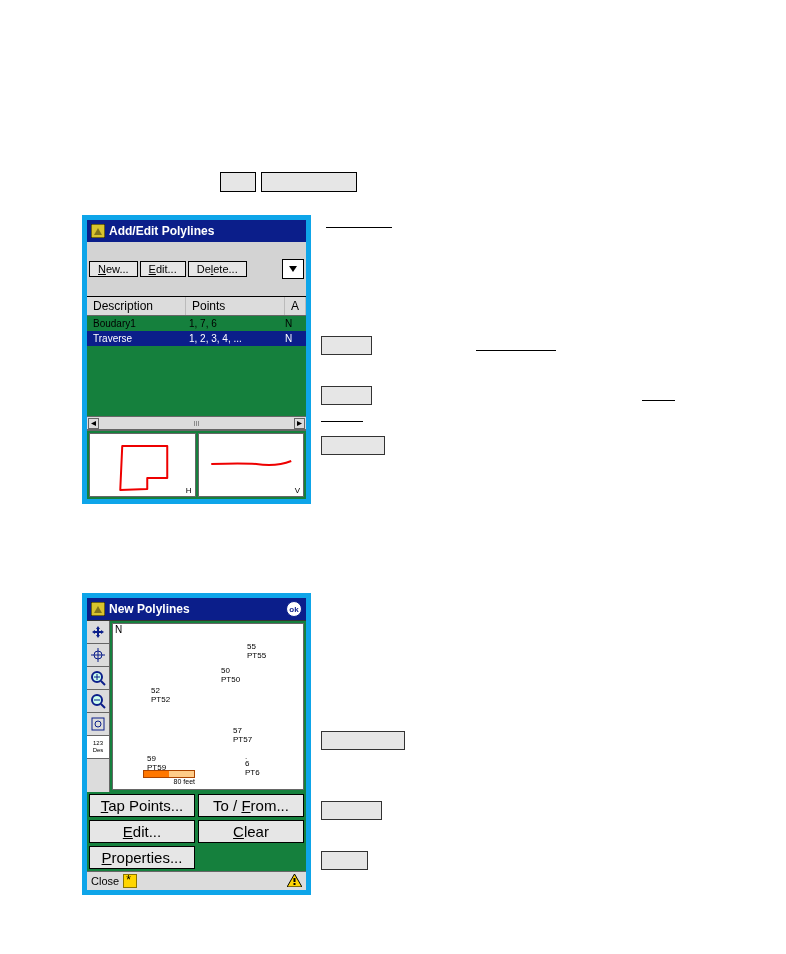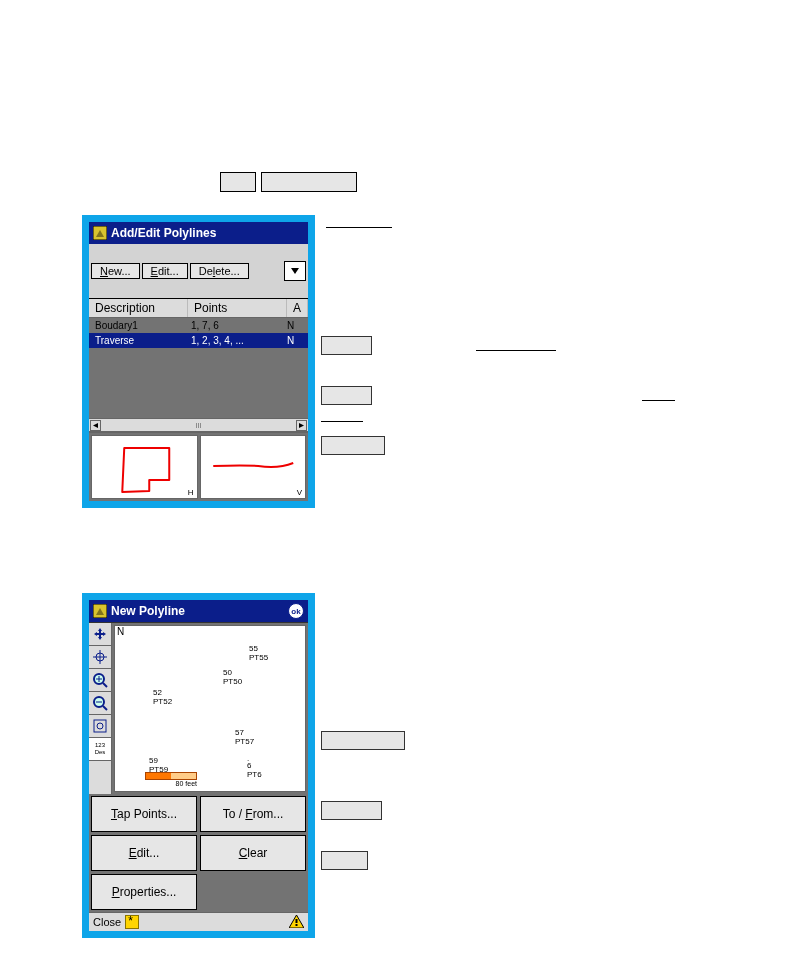--- a/index.html
+++ b/index.html
@@ -1,20 +1,20 @@
 <!DOCTYPE html>
 <html><head>
 <meta charset="utf-8">
 <style>
 body{margin:0;padding:0;font-family:Arial,Helvetica,sans-serif;font-size:11px;background:#fff;width:786px;height:954px;position:relative;color:#000}
 
 .topbtn{position:absolute;height:18px;line-height:18px;font-size:11px;text-align:center;border:1px solid #000;background:#e6e6e6}
 
 
-.pda-window{position:absolute;border:7px solid #0ea5e9;background:#737373}
+.pda-window{position:absolute;border:5px solid #0ea5e9;background:#15803d}
 .pda-title{height:22px;line-height:22px;background:#0b1e8a;color:#fff;font-weight:bold;font-size:12px;padding-left:4px;display:flex;align-items:center}
 .pda-title .icon{display:inline-flex;margin-right:4px}
 .pda-ok{position:absolute;top:3px;right:4px}
 
 .w1{left:82px;top:215px;width:219px}
 .w1-toolbar{display:flex;background:#d3d3d3;border-bottom:1px solid #000;height:22px;align-items:center;padding:16px 2px;gap:2px}
 .w1-tb-btn{font-size:11px;padding:1px 8px;border:1px solid #000;background:#e6e6e6}
 .w1-tb-dd{width:20px;height:18px;display:flex;align-items:center;justify-content:center;border:1px solid #000;background:#fff}
 
 .w1-tblhdr{display:flex;background:#dcdcdc;border-bottom:1px solid #666;font-size:12px}
@@ -34,21 +34,21 @@
 .star::after{content:"*";position:absolute;top:-2px;left:2px;color:#000;font-size:12px}
 .warn-tri{display:inline-block}
 
 
 .w2{left:82px;top:593px;width:219px}
 .w2-body{display:flex;border-top:1px solid #333}
 .w2-tools{width:22px;display:flex;flex-direction:column;background:#dcdcdc;border-right:1px solid #666}
 .w2-tool{width:22px;height:22px;border-bottom:1px solid #666;display:flex;align-items:center;justify-content:center}
 .w2-map{flex:1;height:165px;border:1px solid #666;margin:2px;position:relative;background:#fff;font-size:8px}
 .w2-btns{padding:2px;display:grid;grid-template-columns:1fr 1fr;gap:3px}
-.w2-b{font-size:12px;padding:10px 6px;border:1px solid #000;background:#e6e6e6;text-align:center}
+.w2-b{font-size:15px;padding:2px 6px;border:1px solid #000;background:#e6e6e6;text-align:center}
 .w2-bottom{display:flex;justify-content:space-between;align-items:center;background:#dcdcdc;border-top:1px solid #666;height:18px;padding:0 4px;font-size:11px}
 
 
 .freebox{position:absolute;border:1px solid #333;background:#e6e6e6}
 .freeline{position:absolute;border-bottom:1px solid #000}
 </style>
 </head>
 <body>
 
 <div class="topbtn" style="left:220px;top:172px;width:34px"></div>
@@ -134,21 +134,21 @@
 <div class="freebox" style="left:321px;top:436px;width:62px;height:17px"></div>
 
 <div class="pda-window w2">
   <div class="pda-title">
     <span class="icon">
       <svg width="14" height="14">
           <rect width="14" height="14" fill="#d8c42e" stroke="#000"></rect>
           <path d="M3 11 L7 4 L11 11 Z" fill="#000" opacity=".4"></path>
         </svg>
     </span>
-    <span>New Polyline</span>
+    <span>New Polylines</span>
     <span class="pda-ok">
       <svg width="16" height="16">
           <circle cx="8" cy="8" r="7.5" fill="#fff" stroke="#0b1e8a"></circle>
           <text x="8" y="11" font-size="8" text-anchor="middle" fill="#0b1e8a" font-weight="bold">ok</text>
         </svg>
     </span>
   </div>
 
   <div class="w2-body">
     <div class="w2-tools">

